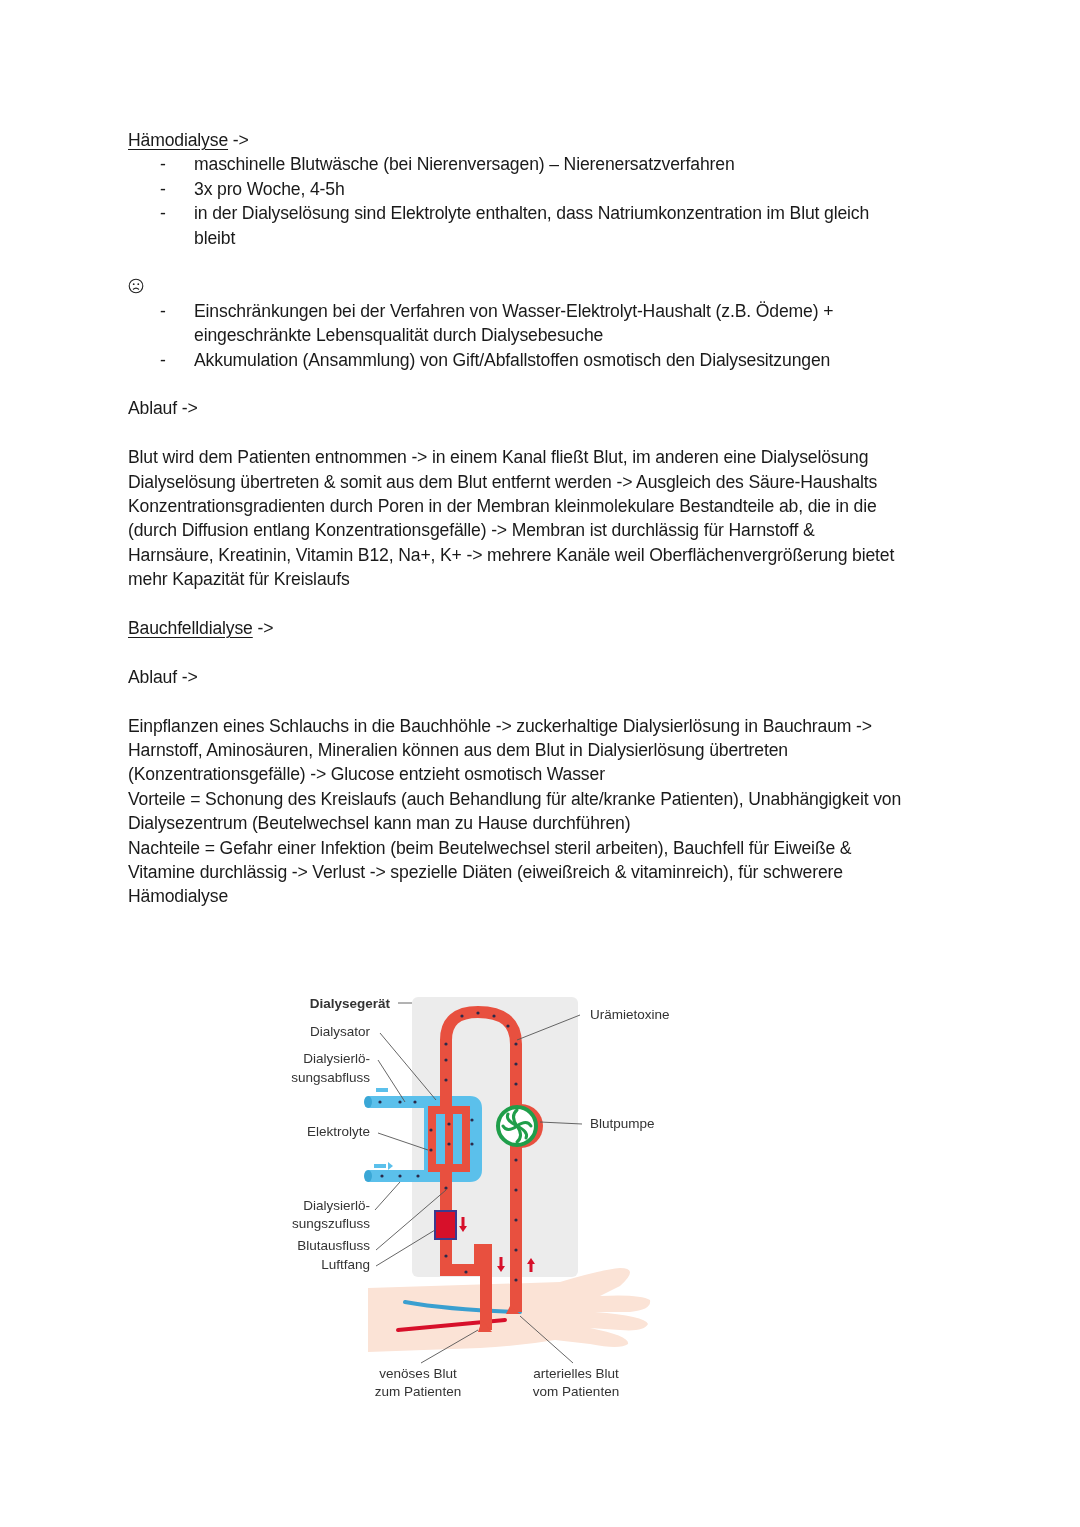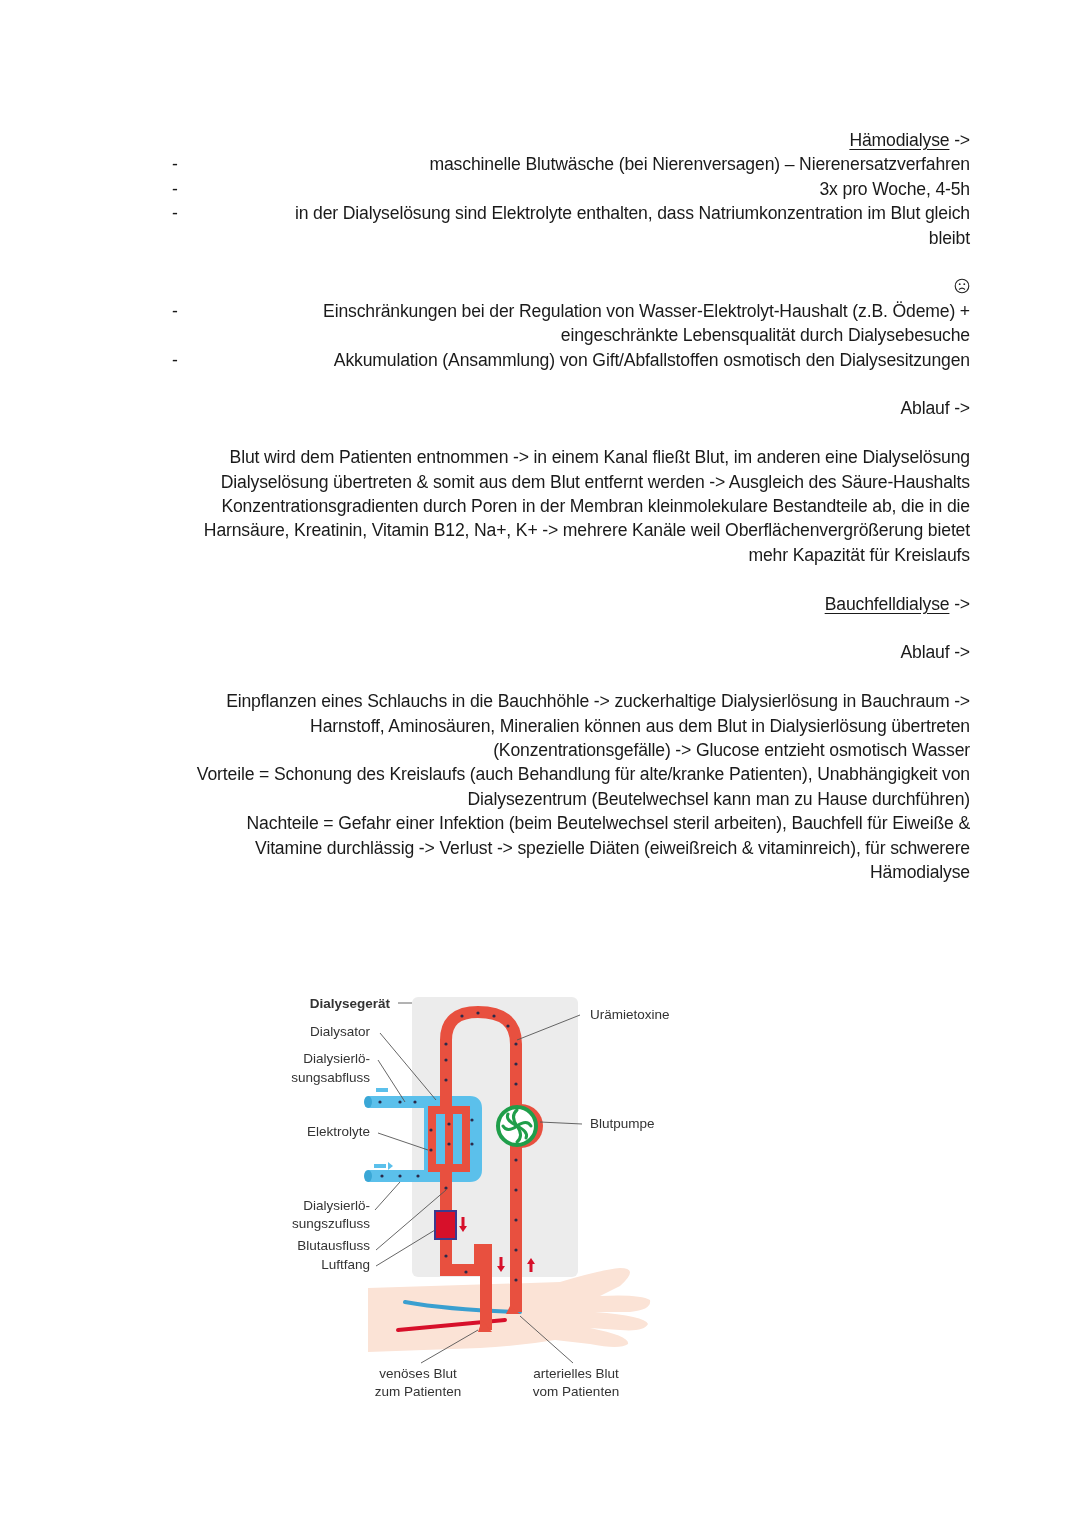--- a/index.html
+++ b/index.html
@@ -1,18 +1,18 @@
 <!DOCTYPE html>
 <html><head>
 <meta charset="utf-8">
 <style>
   html, body { margin: 0; padding: 0; background: #ffffff; }
   body { width: 1080px; height: 1527px; position: relative; overflow: hidden;
          font-family: "Liberation Sans", "DejaVu Sans", sans-serif; color: #1a1a1a; }
-  .page { position: absolute; left: 140px; top: 128px; width: 830px; text-align: right; }
+  .page { position: absolute; left: 128px; top: 128px; width: 830px; }
   .line { font-size: 17.6px; line-height: 24.4px; white-space: nowrap; letter-spacing: -0.15px; }
   .u { text-decoration: underline; text-underline-offset: 3px; }
   .heading { margin: 0; }
   ul.dash { list-style: none; margin: 0; padding: 0; }
   ul.dash li { position: relative; padding-left: 66px; font-size: 17.6px; line-height: 24.4px; letter-spacing: -0.15px; }
   ul.dash li .bullet { position: absolute; left: 32px; top: 0; }
   .gap { height: 24.4px; }
   .para { font-size: 17.6px; line-height: 24.4px; letter-spacing: -0.15px; margin: 0; }
   .para span { display: block; white-space: nowrap; }
   .sad { display: inline-block; width: 16px; height: 16px; margin-top: 4px; }
@@ -35,31 +35,32 @@
   <div class="gap"></div>
   <div class="line" style="height:24.4px;">
     <svg class="sad" viewBox="0 0 16 16">
       <circle cx="8" cy="8" r="6.8" fill="none" stroke="#222" stroke-width="1.1"></circle>
       <circle cx="5.7" cy="6.2" r="0.9" fill="#222"></circle>
       <circle cx="10.3" cy="6.2" r="0.9" fill="#222"></circle>
       <path d="M5 11.5 Q8 8.8 11 11.5" fill="none" stroke="#222" stroke-width="1.1"></path>
     </svg>
   </div>
   <ul class="dash">
-    <li><span class="bullet">-</span><span>Einschränkungen bei der Regulation von Wasser-Elektrolyt-Haushalt (z.B. Ödeme) +</span></li>
+    <li><span class="bullet">-</span><span>Einschränkungen bei der Verfahren von Wasser-Elektrolyt-Haushalt (z.B. Ödeme) +</span></li>
     <li><span>eingeschränkte Lebensqualität durch Dialysebesuche</span></li>
     <li><span class="bullet">-</span><span>Akkumulation (Ansammlung) von Gift/Abfallstoffen osmotisch den Dialysesitzungen</span></li>
   </ul>
   <div class="gap"></div>
   <div class="line">Ablauf -&gt;</div>
   <div class="gap"></div>
   <div class="para">
     <span>Blut wird dem Patienten entnommen -&gt; in einem Kanal fließt Blut, im anderen eine Dialyselösung</span>
     <span>Dialyselösung übertreten &amp; somit aus dem Blut entfernt werden -&gt; Ausgleich des Säure-Haushalts</span>
     <span>Konzentrationsgradienten durch Poren in der Membran kleinmolekulare Bestandteile ab, die in die</span>
+    <span>(durch Diffusion entlang Konzentrationsgefälle) -&gt; Membran ist durchlässig für Harnstoff &amp;</span>
     <span>Harnsäure, Kreatinin, Vitamin B12, Na+, K+ -&gt; mehrere Kanäle weil Oberflächenvergrößerung bietet</span>
     <span>mehr Kapazität für Kreislaufs</span>
   </div>
   <div class="gap"></div>
   <div class="line heading">
     <span class="u">Bauchfelldialyse</span><span> -&gt;</span>
   </div>
   <div class="gap"></div>
   <div class="line">Ablauf -&gt;</div>
   <div class="gap"></div>

